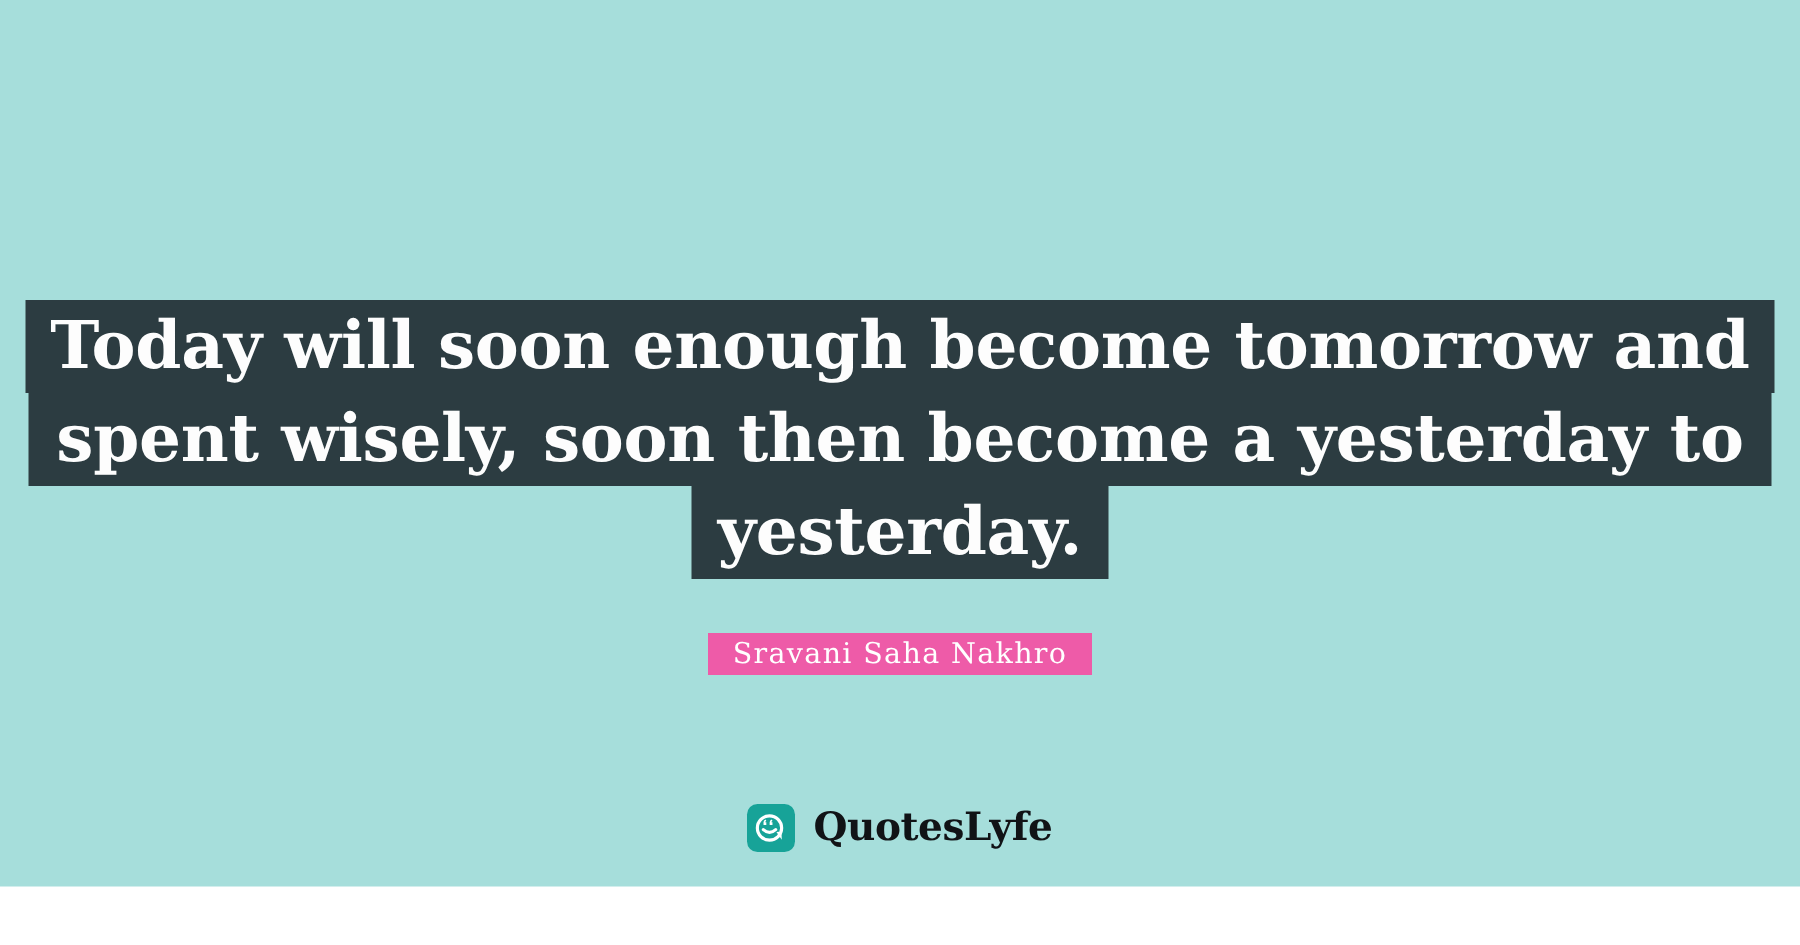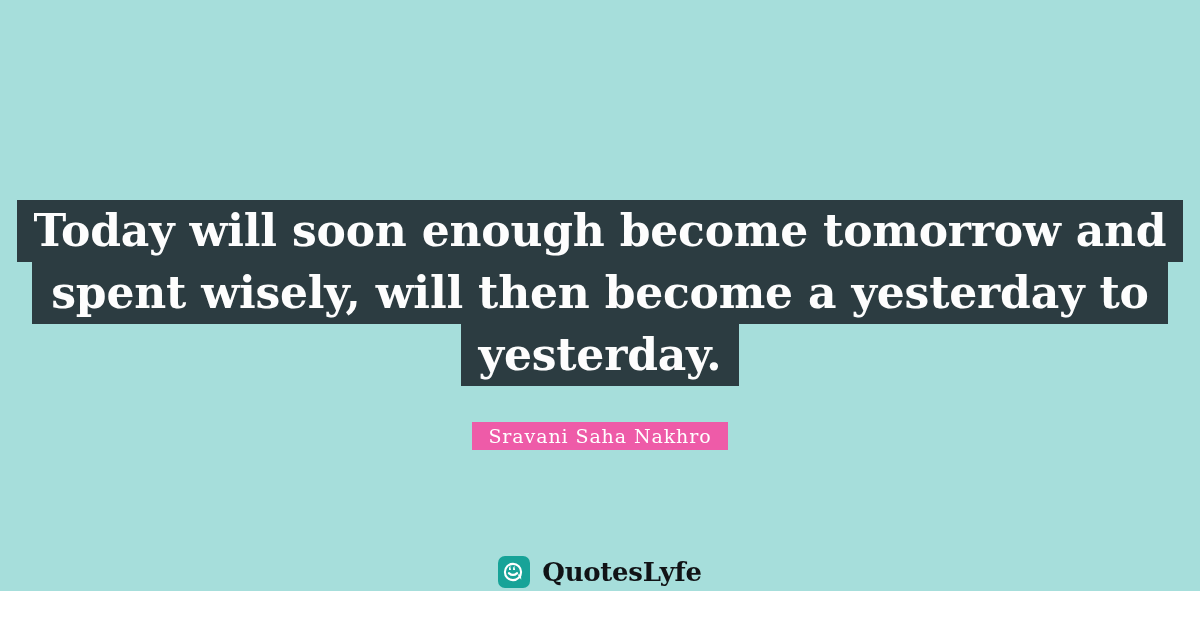--- a/index.html
+++ b/index.html
@@ -74,21 +74,21 @@
     font-size: 19px;
     line-height: 28px;
     padding: 0 16px;
     letter-spacing: 0.9px;
     white-space: pre;
   }
 
   
   .brand {
     position: absolute;
-    top: 556px;
+    top: 536px;
     left: 0;
     width: 1200px;
     display: flex;
     align-items: center;
     justify-content: center;
     gap: 12px;
   }
   .brand-mark {
     width: 32px;
     height: 32px;
@@ -113,21 +113,21 @@
 </head>
 <body>
 
 <div class="quote-card">
 
   <div class="quote-body">
     <div class="quote-line-wrap">
       <span class="quote-line l1">Today will soon enough become tomorrow and</span>
     </div>
     <div class="quote-line-wrap">
-      <span class="quote-line l2">spent wisely, will then become a yesterday to</span>
+      <span class="quote-line l2">spent wisely, soon then become a yesterday to</span>
     </div>
     <div class="quote-line-wrap">
       <span class="quote-line l3">yesterday.</span>
     </div>
   </div>
 
   <div class="author-wrap">
     <span class="author-badge">Sravani Saha Nakhro</span>
   </div>
 

